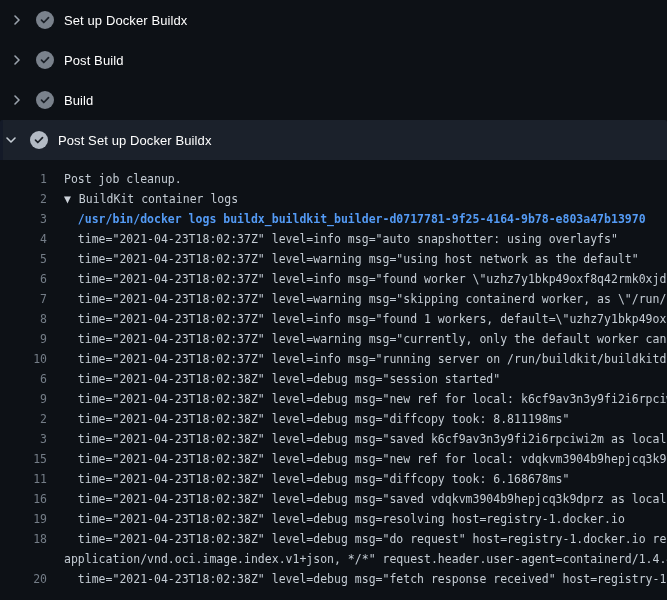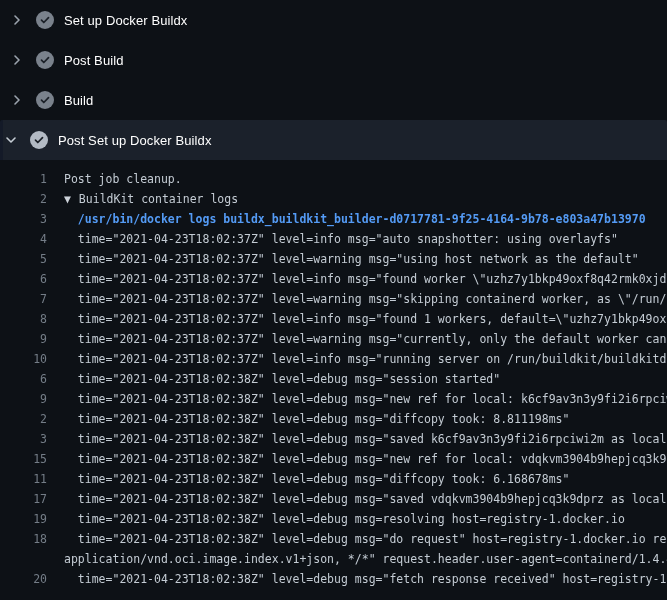--- a/index.html
+++ b/index.html
@@ -146,18 +146,18 @@
     <div class="log-row"><span class="ln">7</span><span class="lt"><span>  time="2021-04-23T18:02:37Z" level=warning msg="skipping containerd worker, as \"/run/containerd/containerd.sock\" does not exist"</span></span></div>
     <div class="log-row"><span class="ln">8</span><span class="lt"><span>  time="2021-04-23T18:02:37Z" level=info msg="found 1 workers, default=\"uzhz7y1bkp49oxf8q42rmk0xjd\""</span></span></div>
     <div class="log-row"><span class="ln">9</span><span class="lt"><span>  time="2021-04-23T18:02:37Z" level=warning msg="currently, only the default worker can be used."</span></span></div>
     <div class="log-row"><span class="ln">10</span><span class="lt"><span>  time="2021-04-23T18:02:37Z" level=info msg="running server on /run/buildkit/buildkitd.sock"</span></span></div>
     <div class="log-row"><span class="ln">6</span><span class="lt"><span>  time="2021-04-23T18:02:38Z" level=debug msg="session started"</span></span></div>
     <div class="log-row"><span class="ln">9</span><span class="lt"><span>  time="2021-04-23T18:02:38Z" level=debug msg="new ref for local: k6cf9av3n3y9fi2i6rpciwi2m"</span></span></div>
     <div class="log-row"><span class="ln">2</span><span class="lt"><span>  time="2021-04-23T18:02:38Z" level=debug msg="diffcopy took: 8.811198ms"</span></span></div>
     <div class="log-row"><span class="ln">3</span><span class="lt"><span>  time="2021-04-23T18:02:38Z" level=debug msg="saved k6cf9av3n3y9fi2i6rpciwi2m as local:context"</span></span></div>
     <div class="log-row"><span class="ln">15</span><span class="lt"><span>  time="2021-04-23T18:02:38Z" level=debug msg="new ref for local: vdqkvm3904b9hepjcq3k9dprz"</span></span></div>
     <div class="log-row"><span class="ln">11</span><span class="lt"><span>  time="2021-04-23T18:02:38Z" level=debug msg="diffcopy took: 6.168678ms"</span></span></div>
-    <div class="log-row"><span class="ln">17</span><span class="lt"><span>  time="2021-04-23T18:02:38Z" level=debug msg="saved vdqkvm3904b9hepjcq3k9dprz as local:dockerfile"</span></span></div>
+    <div class="log-row"><span class="ln">16</span><span class="lt"><span>  time="2021-04-23T18:02:38Z" level=debug msg="saved vdqkvm3904b9hepjcq3k9dprz as local:dockerfile"</span></span></div>
     <div class="log-row"><span class="ln">19</span><span class="lt"><span>  time="2021-04-23T18:02:38Z" level=debug msg=resolving host=registry-1.docker.io</span></span></div>
     <div class="log-row"><span class="ln">18</span><span class="lt"><span>  time="2021-04-23T18:02:38Z" level=debug msg="do request" host=registry-1.docker.io request.header.accept="application/vnd.docker.distribution.manifest.v2+json,</span></span></div>
     <div class="log-row"><span class="ln"></span><span class="lt"><span>application/vnd.oci.image.index.v1+json, */*" request.header.user-agent=containerd/1.4.4+unknown request.method=HEAD</span></span></div>
     <div class="log-row"><span class="ln">20</span><span class="lt"><span>  time="2021-04-23T18:02:38Z" level=debug msg="fetch response received" host=registry-1.docker.io</span></span></div>
   </div>
 
 </body></html>

